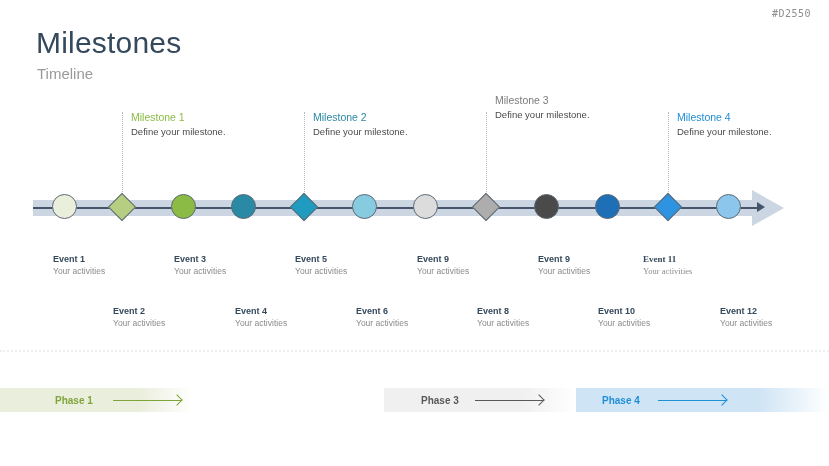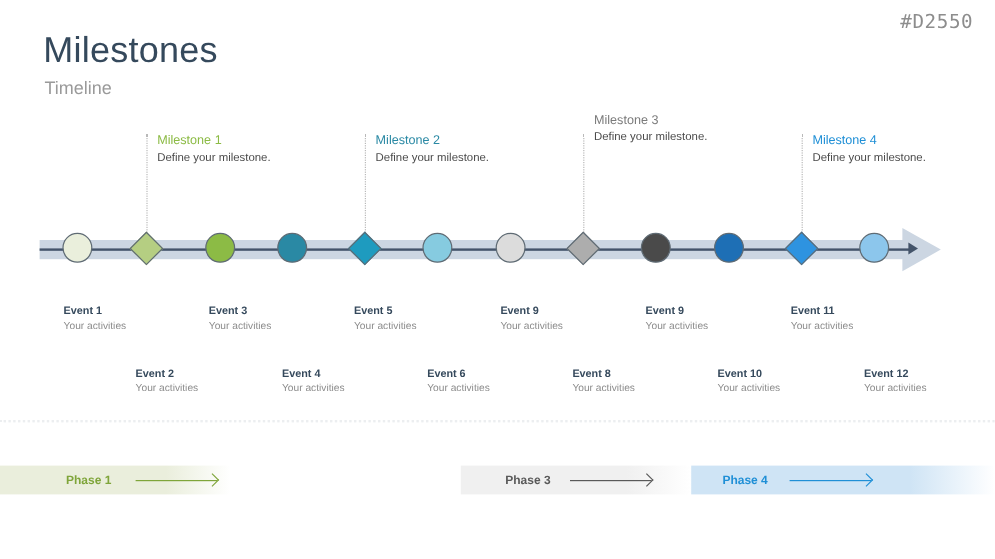--- a/index.html
+++ b/index.html
@@ -20,21 +20,21 @@
     inset: 0;
     background: #ffffff;
   }
 
   
   .doc-id {
     position: absolute;
     top: 8px;
     right: 18px;
     font-family: "DejaVu Sans Mono", monospace;
-    font-size: 16px;
+    font-size: 10px;
     letter-spacing: 0.5px;
     color: #8d8d8d;
   }
   .title {
     position: absolute;
     left: 36px;
     top: 26px;
     font-size: 30px;
     font-weight: 400;
     color: #35495c;
@@ -265,21 +265,21 @@
         <div class="ev-sub">Your activities</div>
       </div>
       <div class="event" style="left: 417px; top: 253px;">
         <div class="ev-title">Event 9</div>
         <div class="ev-sub">Your activities</div>
       </div>
       <div class="event" style="left: 538px; top: 253px;">
         <div class="ev-title">Event 9</div>
         <div class="ev-sub">Your activities</div>
       </div>
-      <div class="event" style="left: 659px; top: 253px;">
+      <div class="event" style="left: 643px; top: 253px; font-family: Liberation Serif, serif;">
         <div class="ev-title">Event 11</div>
         <div class="ev-sub">Your activities</div>
       </div>
     </div>
   <div id="events-bottom-layer">
       <div class="event" style="left: 113px; top: 305px;">
         <div class="ev-title">Event 2</div>
         <div class="ev-sub">Your activities</div>
       </div>
       <div class="event" style="left: 235px; top: 305px;">

